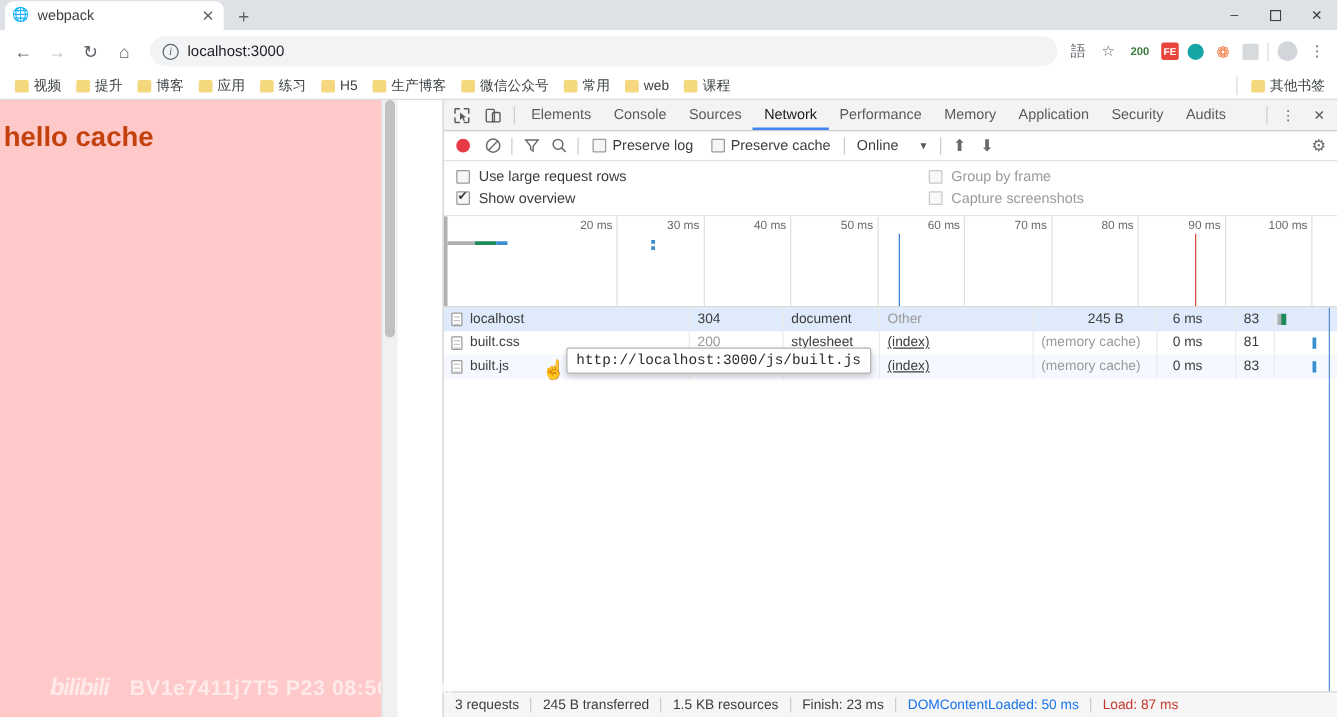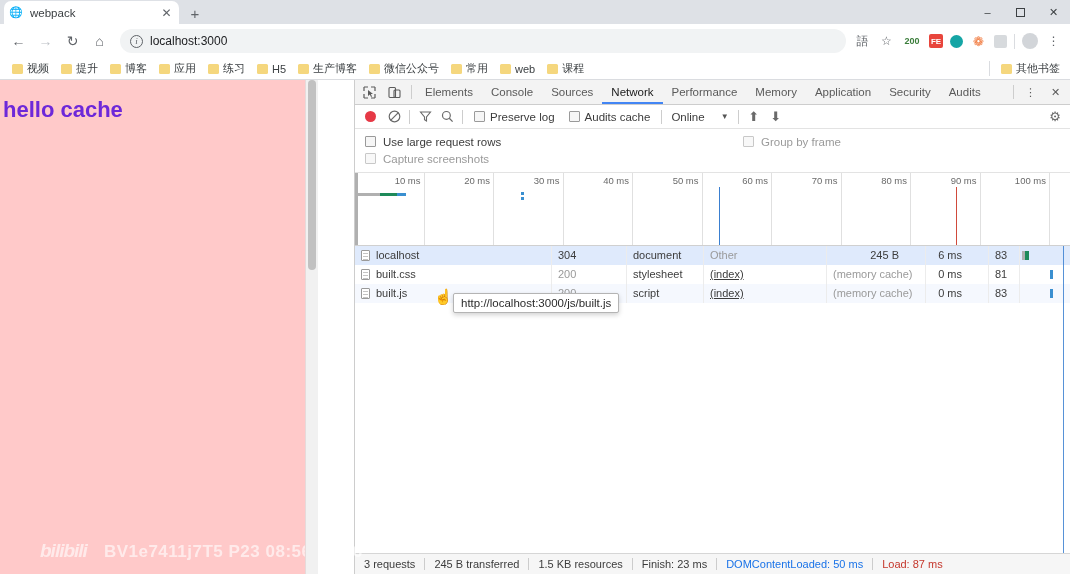--- a/index.html
+++ b/index.html
@@ -86,21 +86,21 @@
   }
   .bm-right { position: absolute; right: 4px; display: flex; align-items: center; gap: 5px; }
 
   
   #content { flex: 1; display: flex; position: relative; overflow: hidden; }
 
   #page {
     width: 305px; background: #ffc9c9; position: relative; flex: none;
   }
   #page h1 {
-    font-size: 22px; font-weight: bold; color: #6d28d9; padding: 17px 0 0 3px;
+    font-size: 22px; font-weight: bold; color: #c2410c; padding: 17px 0 0 3px;
     font-family: "Liberation Sans", sans-serif;
   }
   .watermark {
     position: absolute; bottom: 12px; left: 40px; display: flex; align-items: baseline; gap: 17px;
     color: rgba(255,255,255,0.62); font-weight: bold; white-space: nowrap;
   }
   .wm-logo { font-size: 19px; letter-spacing: -1px; font-style: italic; }
   .wm-text { font-size: 17px; letter-spacing: 0.5px; }
 
   
@@ -396,21 +396,21 @@
             <line x1="8.3" y1="8.3" x2="11.6" y2="11.6" stroke="#6a6a6a" stroke-width="1.3"></line>
           </svg>
         </div>
         <div class="dt-sep"></div>
         <label class="chk">
           <span class="box"></span>
           <span>Preserve log</span>
         </label>
         <label class="chk">
           <span class="box"></span>
-          <span>Audits cache</span>
+          <span>Preserve cache</span>
         </label>
         <div class="dt-sep"></div>
         <div class="sel">
           <span>Online</span>
           <span class="caret">▼</span>
         </div>
         <div class="dt-sep"></div>
         <div class="tb-icon">⬆</div>
         <div class="tb-icon">⬇</div>
         <div style="flex:1"></div>
@@ -424,33 +424,36 @@
               <span class="box"></span>
               <span>Use large request rows</span>
             </label>
           </div>
           <label class="opt dim">
             <span class="box"></span>
             <span>Group by frame</span>
           </label>
         </div>
         <div class="opt-row">
+          <div class="opt-left">
+            <label class="opt">
+              <span class="box checked"></span>
+              <span>Show overview</span>
+            </label>
+          </div>
           <label class="opt dim">
             <span class="box"></span>
             <span>Capture screenshots</span>
           </label>
         </div>
       </div>
 
       <div class="overview">
         <div class="ov-leftbar"></div>
         <div class="ov-ticks">
-          <div class="ov-tick" style="left:0;width:69.5px">
-              <span>10 ms</span>
-            </div>
           <div class="ov-tick" style="left:69.5px;width:69.5px">
               <span>20 ms</span>
             </div>
           <div class="ov-tick" style="left:139px;width:69.5px">
               <span>30 ms</span>
             </div>
           <div class="ov-tick" style="left:208.5px;width:69.5px">
               <span>40 ms</span>
             </div>
           <div class="ov-tick" style="left:278px;width:69.5px">
@@ -537,21 +540,21 @@
             <div class="td" style="width:31px">83</div>
             <div class="wf-cell">
               <div class="wf-bar" style="left:30px;width:2.5px;background:#3a8fd0"></div>
             </div>
           </div>
 
           <div style="position:absolute;top:0;bottom:0;left:708px;width:1px;background:#3a7fd0;opacity:.85"></div>
           <div style="position:absolute;top:0;bottom:0;left:742px;width:1px;background:#d04a3b;opacity:.85"></div>
 
           <span class="cursor-hand" style="left:79px;top:43px;">☝</span>
-          <div class="tooltip" style="left:98px;top:47px;">http://localhost:3000/js/built.js</div>
+          <div class="tooltip" style="left:98px;top:32px;font-family:Liberation Mono, monospace;">http://localhost:3000/js/built.js</div>
         </div>
 
         <div class="statusbar">
           <span class="sb-item">3 requests</span>
           <span class="sb-sep"></span>
           <span class="sb-item">245 B transferred</span>
           <span class="sb-sep"></span>
           <span class="sb-item">1.5 KB resources</span>
           <span class="sb-sep"></span>
           <span class="sb-item">Finish: 23 ms</span>

